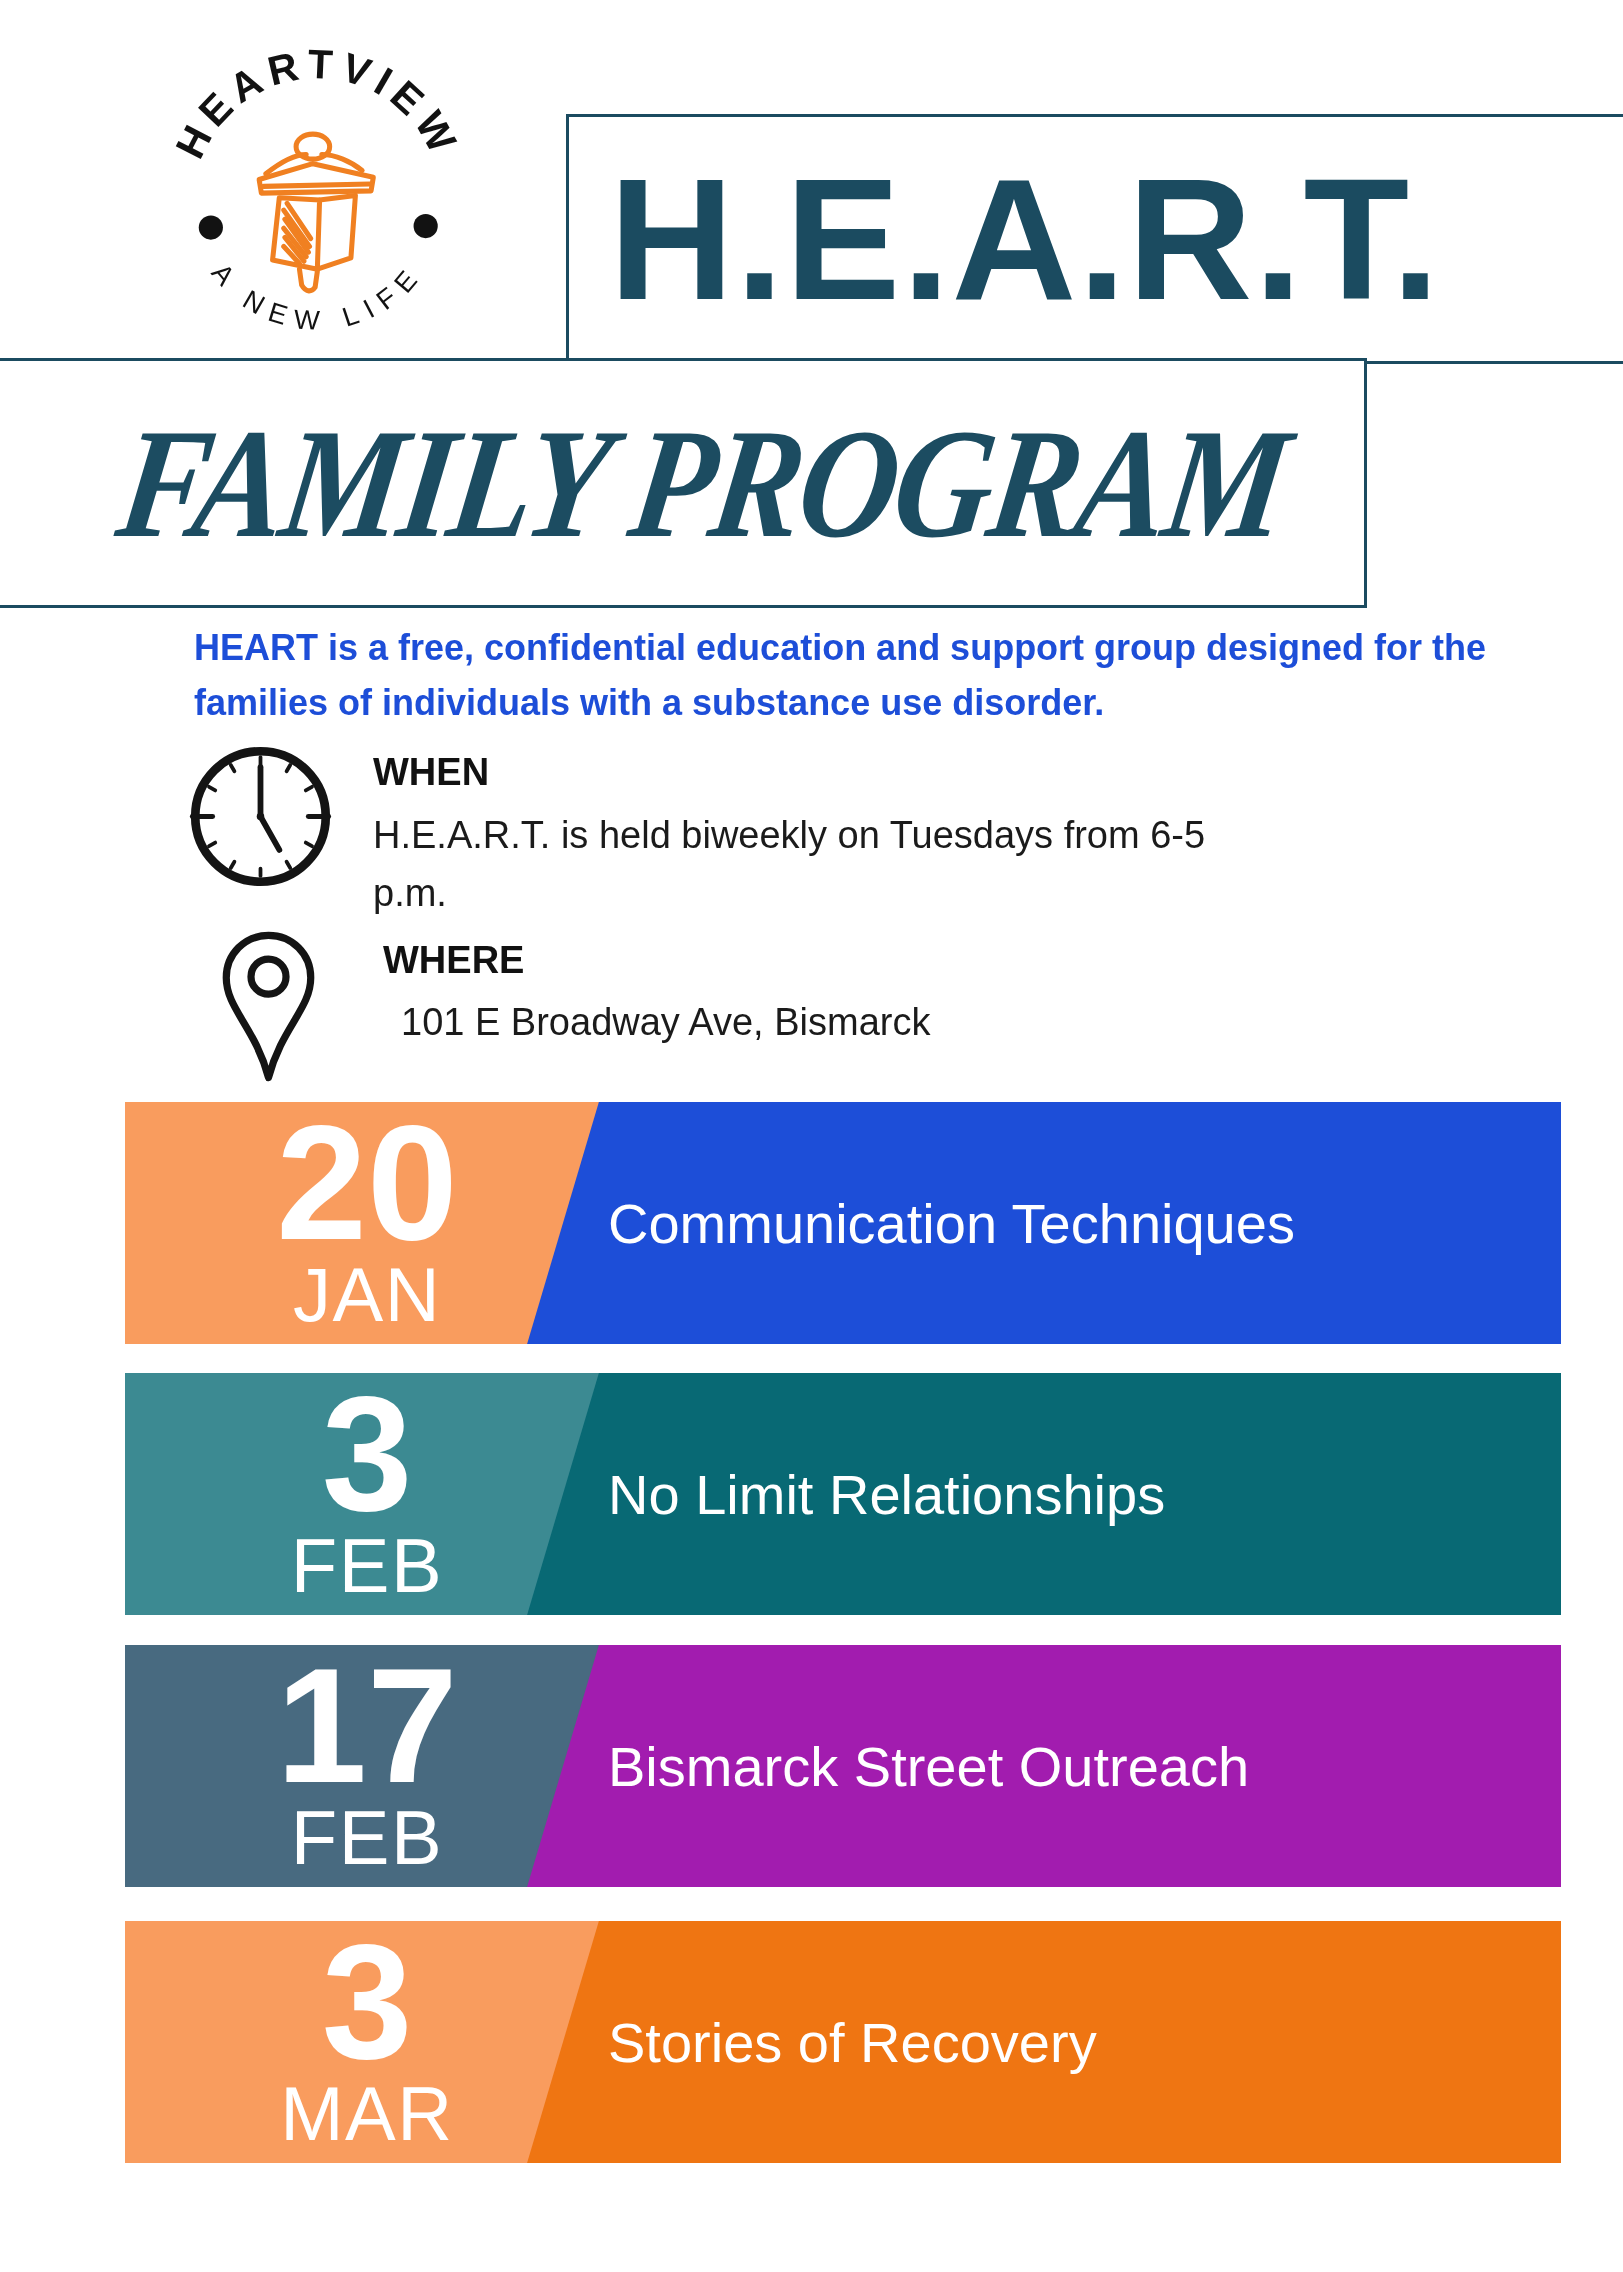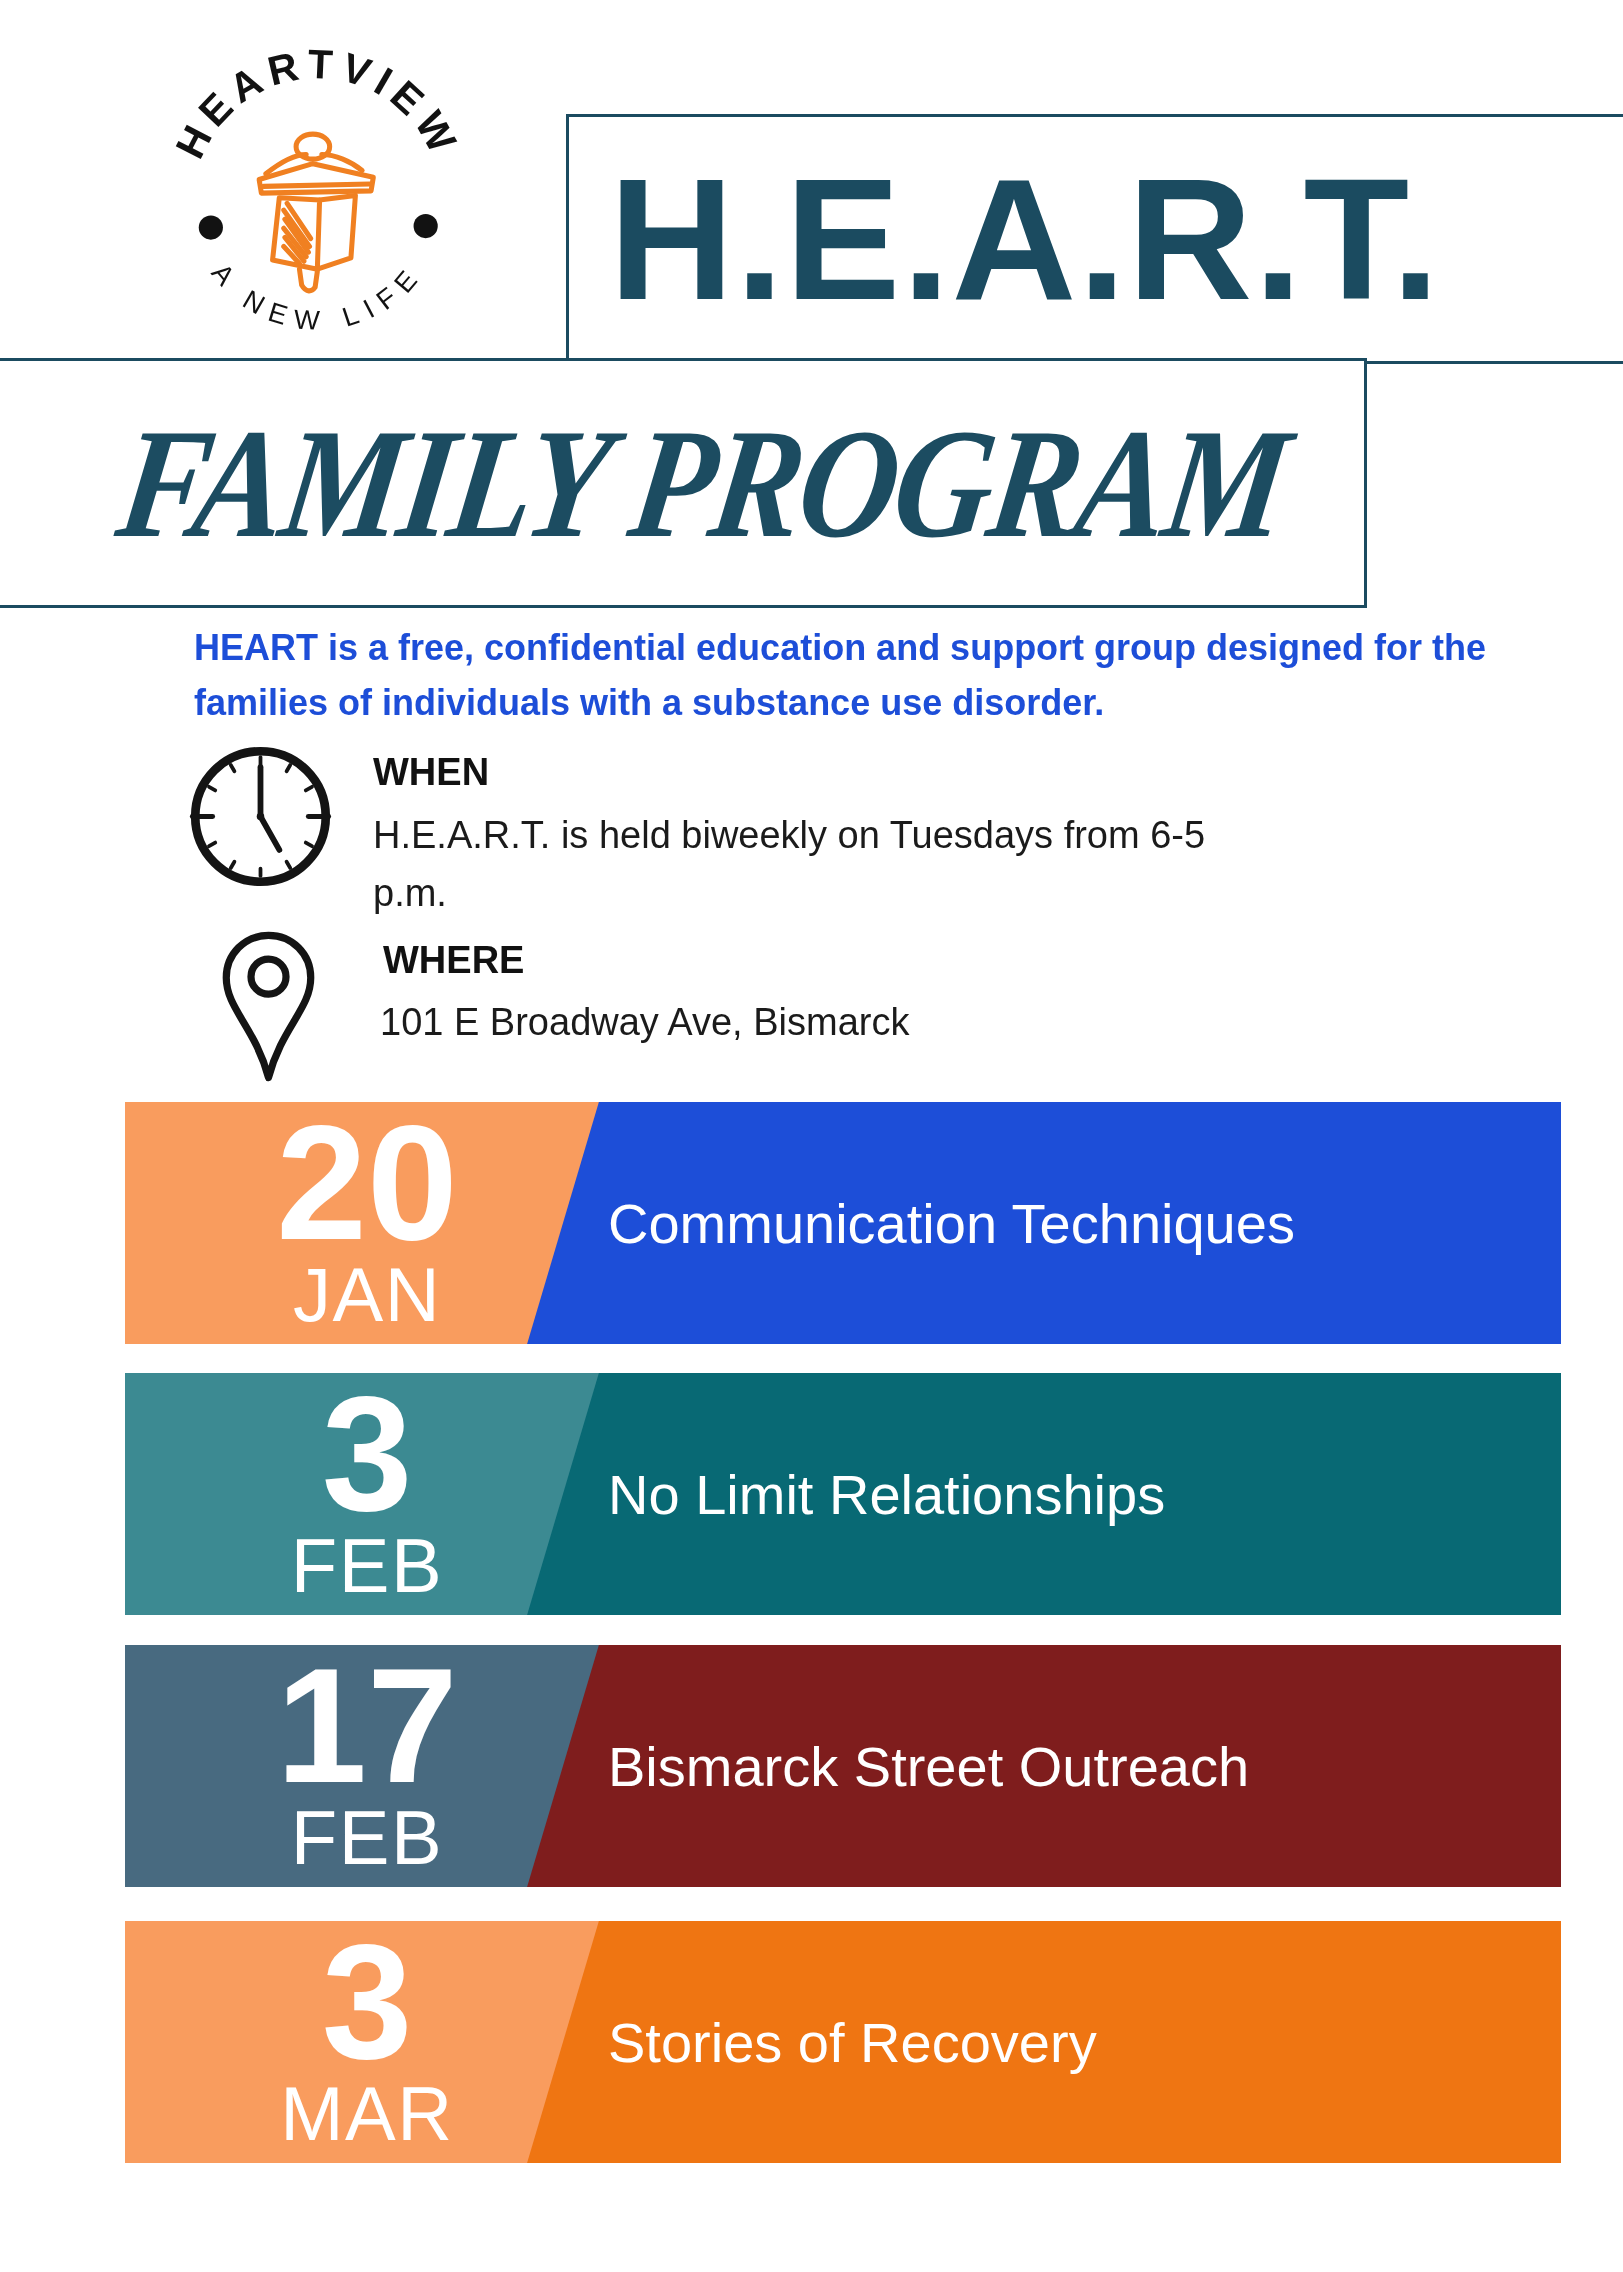--- a/index.html
+++ b/index.html
@@ -36,21 +36,21 @@
 
   
   .intro{position:absolute;left:194px;top:620px;color:#1d4ed8;font-size:36px;line-height:55px;font-weight:700;}
 
   
   .icon-clock{position:absolute;left:188px;top:744px;width:145px;height:145px;}
   .when-label{position:absolute;left:373px;top:751px;font-size:38px;font-weight:700;color:#111;}
   .when-text{position:absolute;left:373px;top:806px;font-size:38px;line-height:58px;color:#1b1b1b;}
   .icon-pin{position:absolute;left:217px;top:926px;width:103px;height:161px;}
   .where-label{position:absolute;left:383px;top:939px;font-size:38px;font-weight:700;color:#111;}
-  .where-address{position:absolute;left:380px;top:1001px;font-size:38px;color:#1b1b1b;}
+  .where-address{position:absolute;left:401px;top:1001px;font-size:38px;color:#1b1b1b;}
 
   
   .event-row{position:absolute;left:125px;width:1436px;height:242px;}
   .event-light{
     position:absolute;left:0;top:0;width:100%;height:100%;
     clip-path:polygon(0 0,33% 0,28% 100%,0 100%);
   }
   .event-date{
     position:absolute;left:30px;top:0;width:424px;height:100%;
     display:flex;flex-direction:column;align-items:center;justify-content:center;
@@ -158,21 +158,21 @@
 
   <div class="event-row row2" style="background: rgb(8, 105, 116);">
     <div class="event-light" style="background: rgb(60, 138, 146);"></div>
     <div class="event-date">
       <div class="event-day">3</div>
       <div class="event-month">FEB</div>
     </div>
     <div class="event-title">No Limit Relationships</div>
   </div>
 
-  <div class="event-row row3" style="background: #7f1d1d;">
+  <div class="event-row row3" style="background: #a21caf;">
     <div class="event-light" style="background: rgb(72, 106, 128);"></div>
     <div class="event-date">
       <div class="event-day">17</div>
       <div class="event-month">FEB</div>
     </div>
     <div class="event-title">Bismarck Street Outreach</div>
   </div>
 
   <div class="event-row row4" style="background: rgb(239, 117, 18);">
     <div class="event-light" style="background: rgb(249, 156, 94);"></div>

